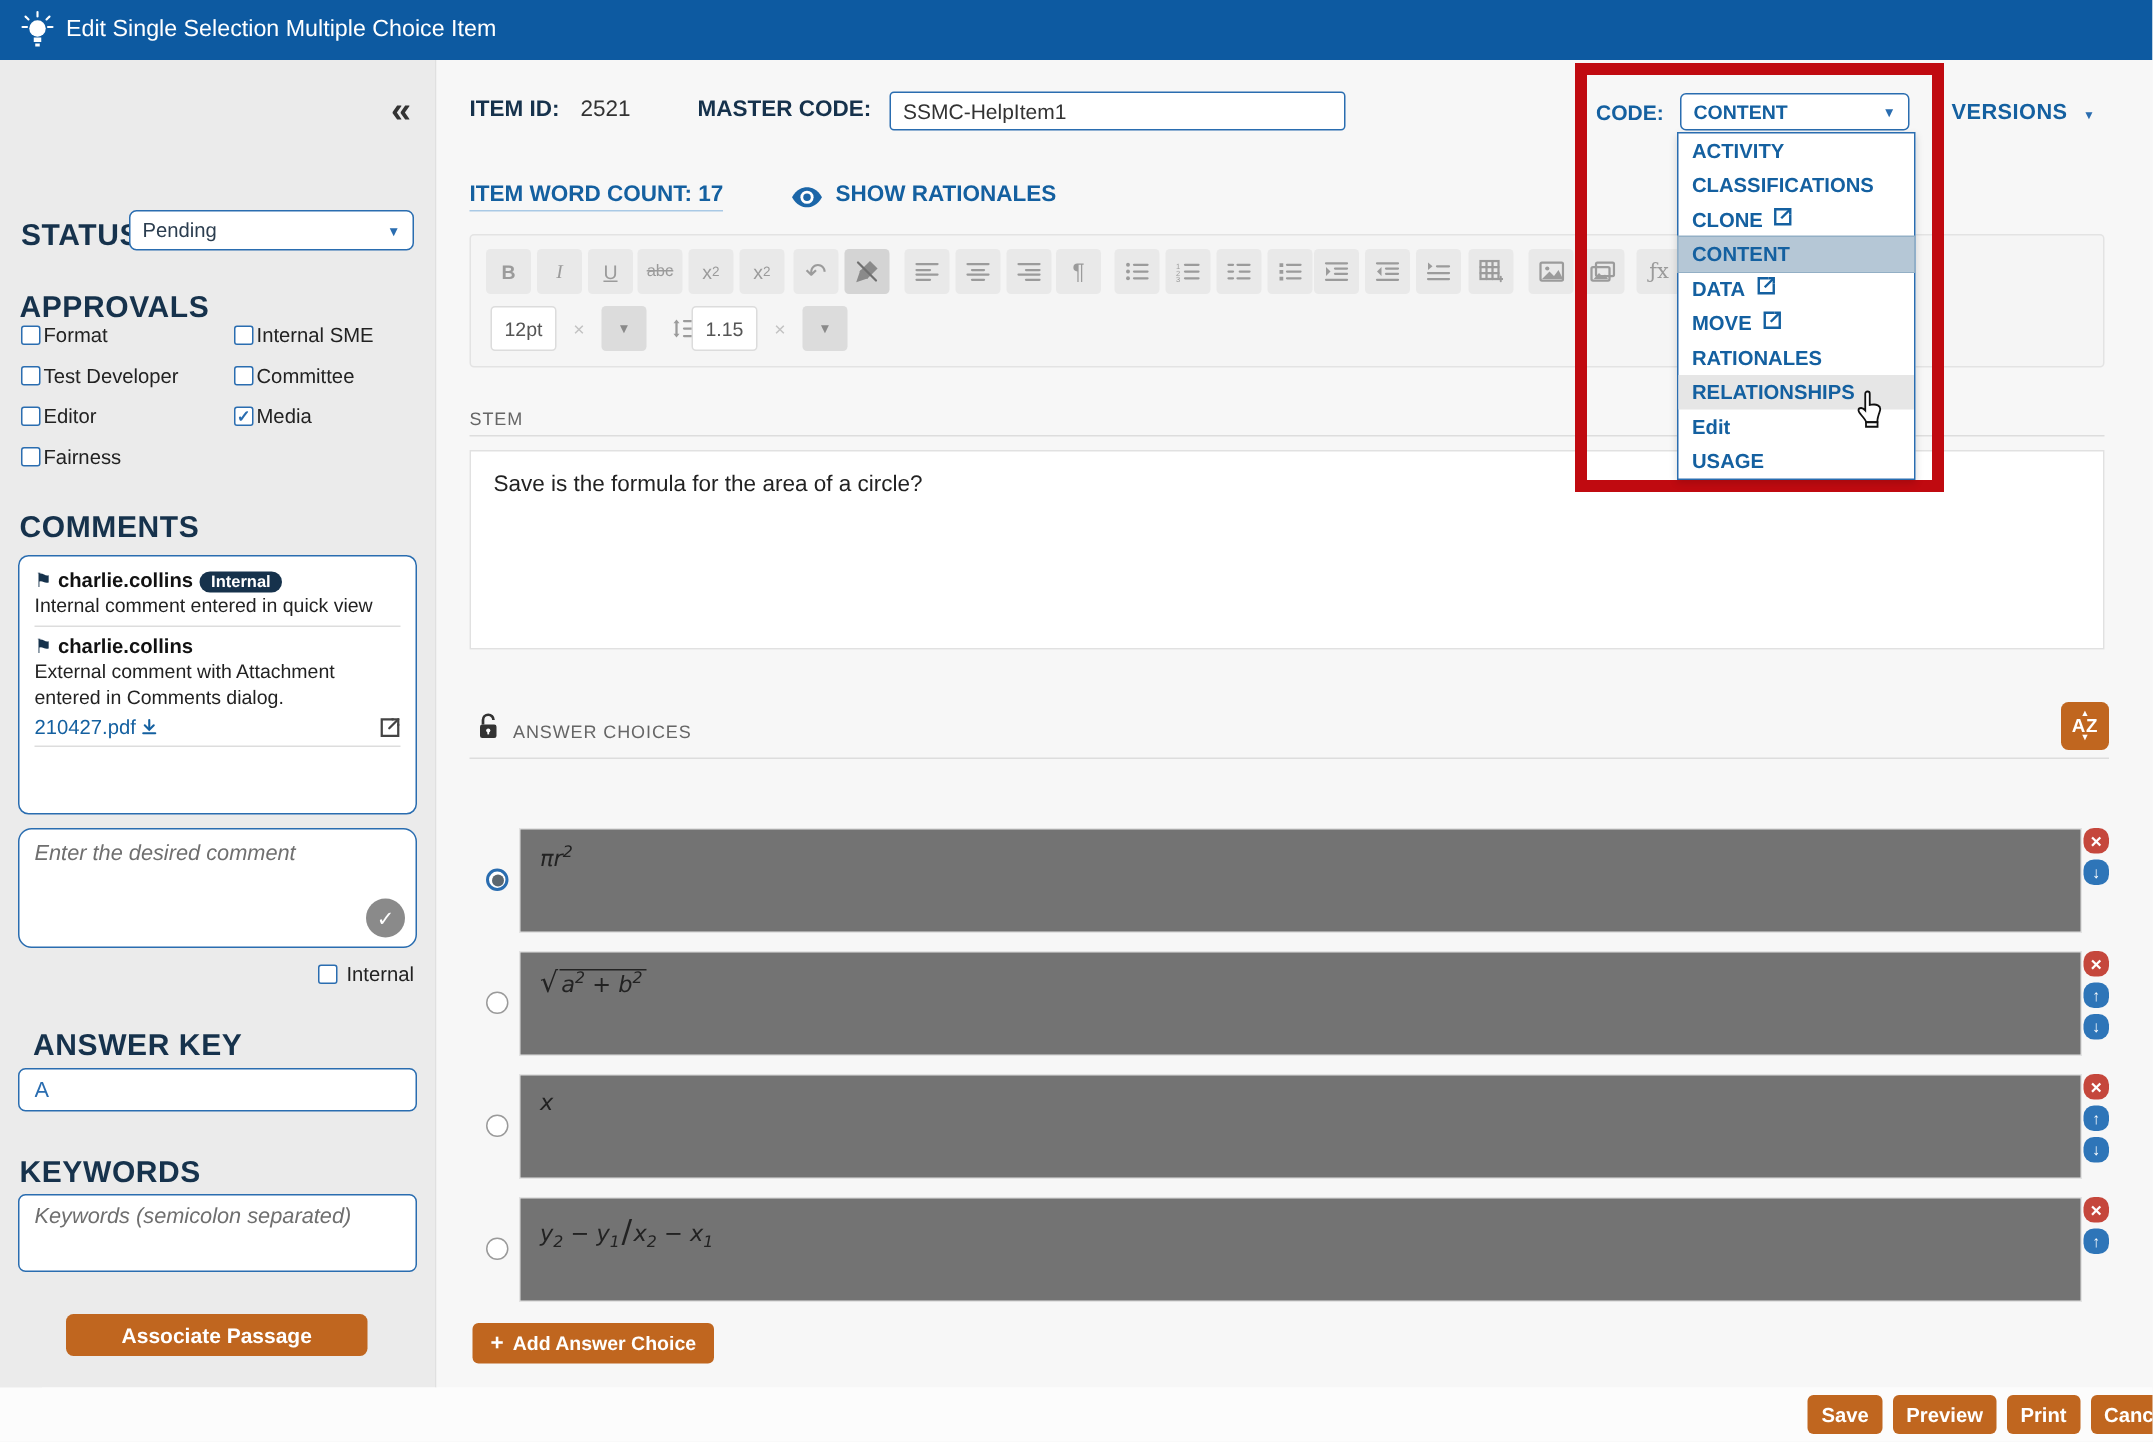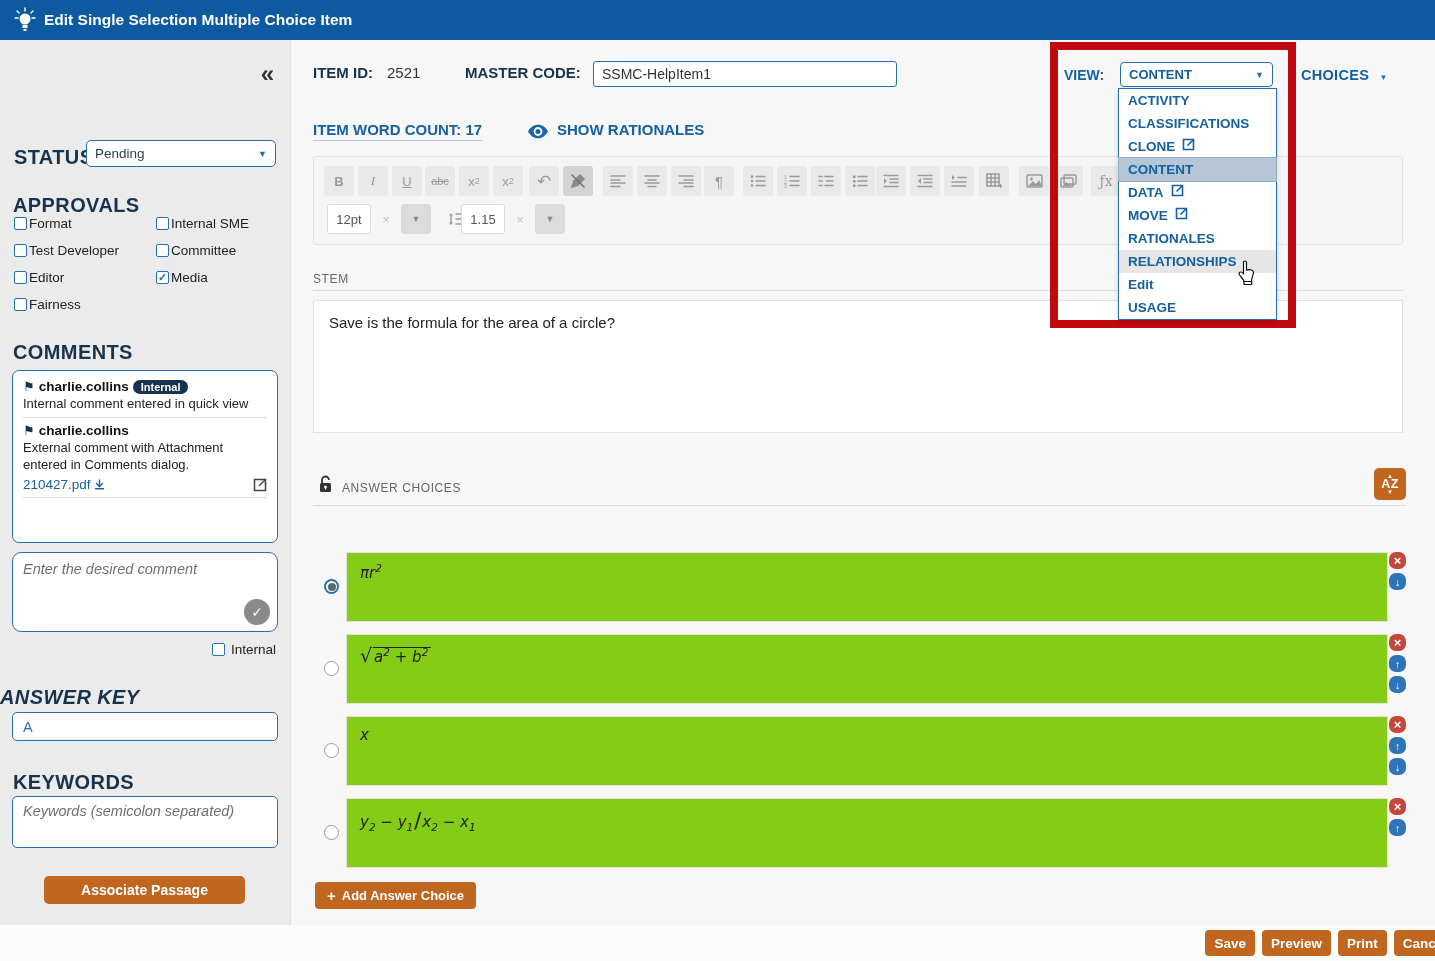--- a/index.html
+++ b/index.html
@@ -2,21 +2,21 @@
 <html><head>
 <meta charset="utf-8">
 <style>
   html,body{margin:0;padding:0;}
   body{width:1435px;height:961px;position:relative;overflow:hidden;
        font-family:"Liberation Sans",sans-serif;background:#fcfcfc;color:#222;}
   .abs{position:absolute;}
 
   
   .hdr{position:absolute;left:0;top:0;width:1435px;height:40px;background:#0d5aa1;}
-  .hdr-title{position:absolute;left:44px;top:0;line-height:40px;color:#fff;font-size:15.5px;font-weight:bold;}
+  .hdr-title{position:absolute;left:44px;top:0;line-height:40px;color:#fff;font-size:15.5px;font-weight:normal;}
 
   
   .sidebar{position:absolute;left:0;top:40px;width:290px;height:885px;background:#ebebeb;border-right:1px solid #e0e0e0;}
   .collapse{position:absolute;right:16px;top:20px;font-size:24px;font-weight:bold;color:#333;cursor:pointer;}
   .slbl{position:absolute;font-size:20px;font-weight:bold;color:#16324c;letter-spacing:.4px;}
   .bluebox{background:#fff;border:1.5px solid #2a6db0;border-radius:5px;box-sizing:border-box;}
   .statusdd{position:absolute;left:86px;top:100px;width:190px;height:27px;display:flex;align-items:center;padding:0 8px;justify-content:space-between;}
   .caret{font-size:9px;color:#2a6db0;}
   .cbgrid{position:absolute;left:14px;top:176px;width:268px;font-size:13.5px;color:#222;}
   .cbrow{display:flex;margin-bottom:12px;}
@@ -71,21 +71,21 @@
   .stembox{position:absolute;left:313px;top:300px;width:1090px;height:133px;background:#fff;border:1px solid #e1e1e1;box-sizing:border-box;padding:13px 15px;font-size:15px;color:#222;}
 
   .sortbtn{position:absolute;left:1374px;top:468px;width:32px;height:32px;border-radius:5px;flex-direction:column;line-height:1;}
   .sortbtn .s-ar{font-size:6px;}
   .sortbtn .s-az{font-size:12.5px;letter-spacing:.5px;margin:-1px 0;}
 
   .arow{position:absolute;left:313px;width:1093px;height:70px;}
   .radio{position:absolute;left:11px;top:27px;width:15px;height:15px;border-radius:50%;background:#fff;border:2px solid #2a6db0;box-sizing:border-box;cursor:pointer;}
   .radio.off{border:1.5px solid #9a9a9a;}
   .radio.on::after{content:"";position:absolute;left:1.5px;top:1.5px;width:8px;height:8px;border-radius:50%;background:#5b6770;}
-  .abox{position:absolute;left:33px;top:0;width:1042px;height:70px;background:#84cc16;border:1px solid #e2e2e2;box-sizing:border-box;
+  .abox{position:absolute;left:33px;top:0;width:1042px;height:70px;background:#737373;border:1px solid #e2e2e2;box-sizing:border-box;
       padding:9px 13px;font-family:"DejaVu Sans",sans-serif;font-style:italic;font-size:15px;color:#222;}
   .abox sup{font-size:10.5px;}
   .abox sub{font-size:10.5px;}
   .radical{font-style:normal;font-size:19px;margin-right:1px;}
   .radicand{border-top:1.3px solid #222;padding:0 3px 0 1px;}
   .slash{font-size:21px;font-style:normal;position:relative;top:1px;margin:0 1px;}
   .acts{position:absolute;left:1076px;top:0;width:17px;display:flex;flex-direction:column;gap:4px;}
   .act{width:17px;height:17px;border-radius:7px;color:#fff;display:flex;align-items:center;justify-content:center;cursor:pointer;}
   .act.del{background:#c5473c;font-size:13px;font-weight:bold;}
   .act.mv{background:#2e75b8;font-size:10.5px;font-weight:bold;}
@@ -216,21 +216,21 @@
     <textarea placeholder="Enter the desired comment" style=""></textarea>
     <span class="okbtn">
         <span>✓</span>
       </span>
   </div>
   <div class="internal-row">
     <span class="cb"></span>
     <span>Internal</span>
   </div>
 
-  <span class="slbl" style="left:0;top:646px;font-style:italic;">ANSWER KEY</span>
+  <span class="slbl" style="left:22px;top:646px;">ANSWER KEY</span>
   <div class="akinput bluebox">
     <input readonly="" value="A" style="">
   </div>
 
   <span class="slbl" style="left:13px;top:731px;">KEYWORDS</span>
   <div class="kwinput bluebox">
     <textarea placeholder="Keywords (semicolon separated)" style=""></textarea>
   </div>
 
   <div class="assoc btn-orange">Associate Passage</div>
@@ -238,23 +238,23 @@
 
 <div class="main"></div>
 
 <span class="abs navy" style="left:313px;top:64px;font-size:15px;">ITEM ID:</span>
 <span class="abs" style="left:387px;top:64px;font-size:15px;color:#333;">2521</span>
 <span class="abs navy" style="left:465px;top:64px;font-size:15px;">MASTER CODE:</span>
 <div class="mcinput">
   <input readonly="" value="SSMC-HelpItem1" style="">
 </div>
 
-<span class="abs blue" style="left:1064px;top:67px;font-size:14px;">VIEW:</span>
+<span class="abs blue" style="left:1064px;top:67px;font-size:14px;">CODE:</span>
 <span class="abs blue" style="left:1301px;top:67px;font-size:14.5px;letter-spacing:.3px;">
-  <span>CHOICES</span>
+  <span>VERSIONS</span>
   <span class="caret" style="font-size:8px;margin-left:6px;">▼</span>
 </span>
 
 <span class="abs blue wc" style="left:313px;top:121px;font-size:15px;cursor:pointer;">ITEM WORD COUNT: 17</span>
 <span class="abs" style="left:527px;top:124px;">
   <svg width="22" height="15" viewBox="0 0 22 15">
       <path d="M1 7.5 C4 2 8 .8 11 .8 C14 .8 18 2 21 7.5 C18 13 14 14.2 11 14.2 C8 14.2 4 13 1 7.5 Z" fill="#1b66a8"></path>
       <circle cx="11" cy="7.5" r="4.4" fill="#fff"></circle>
       <circle cx="11" cy="7.5" r="2.5" fill="#1b66a8"></circle>
     </svg>

